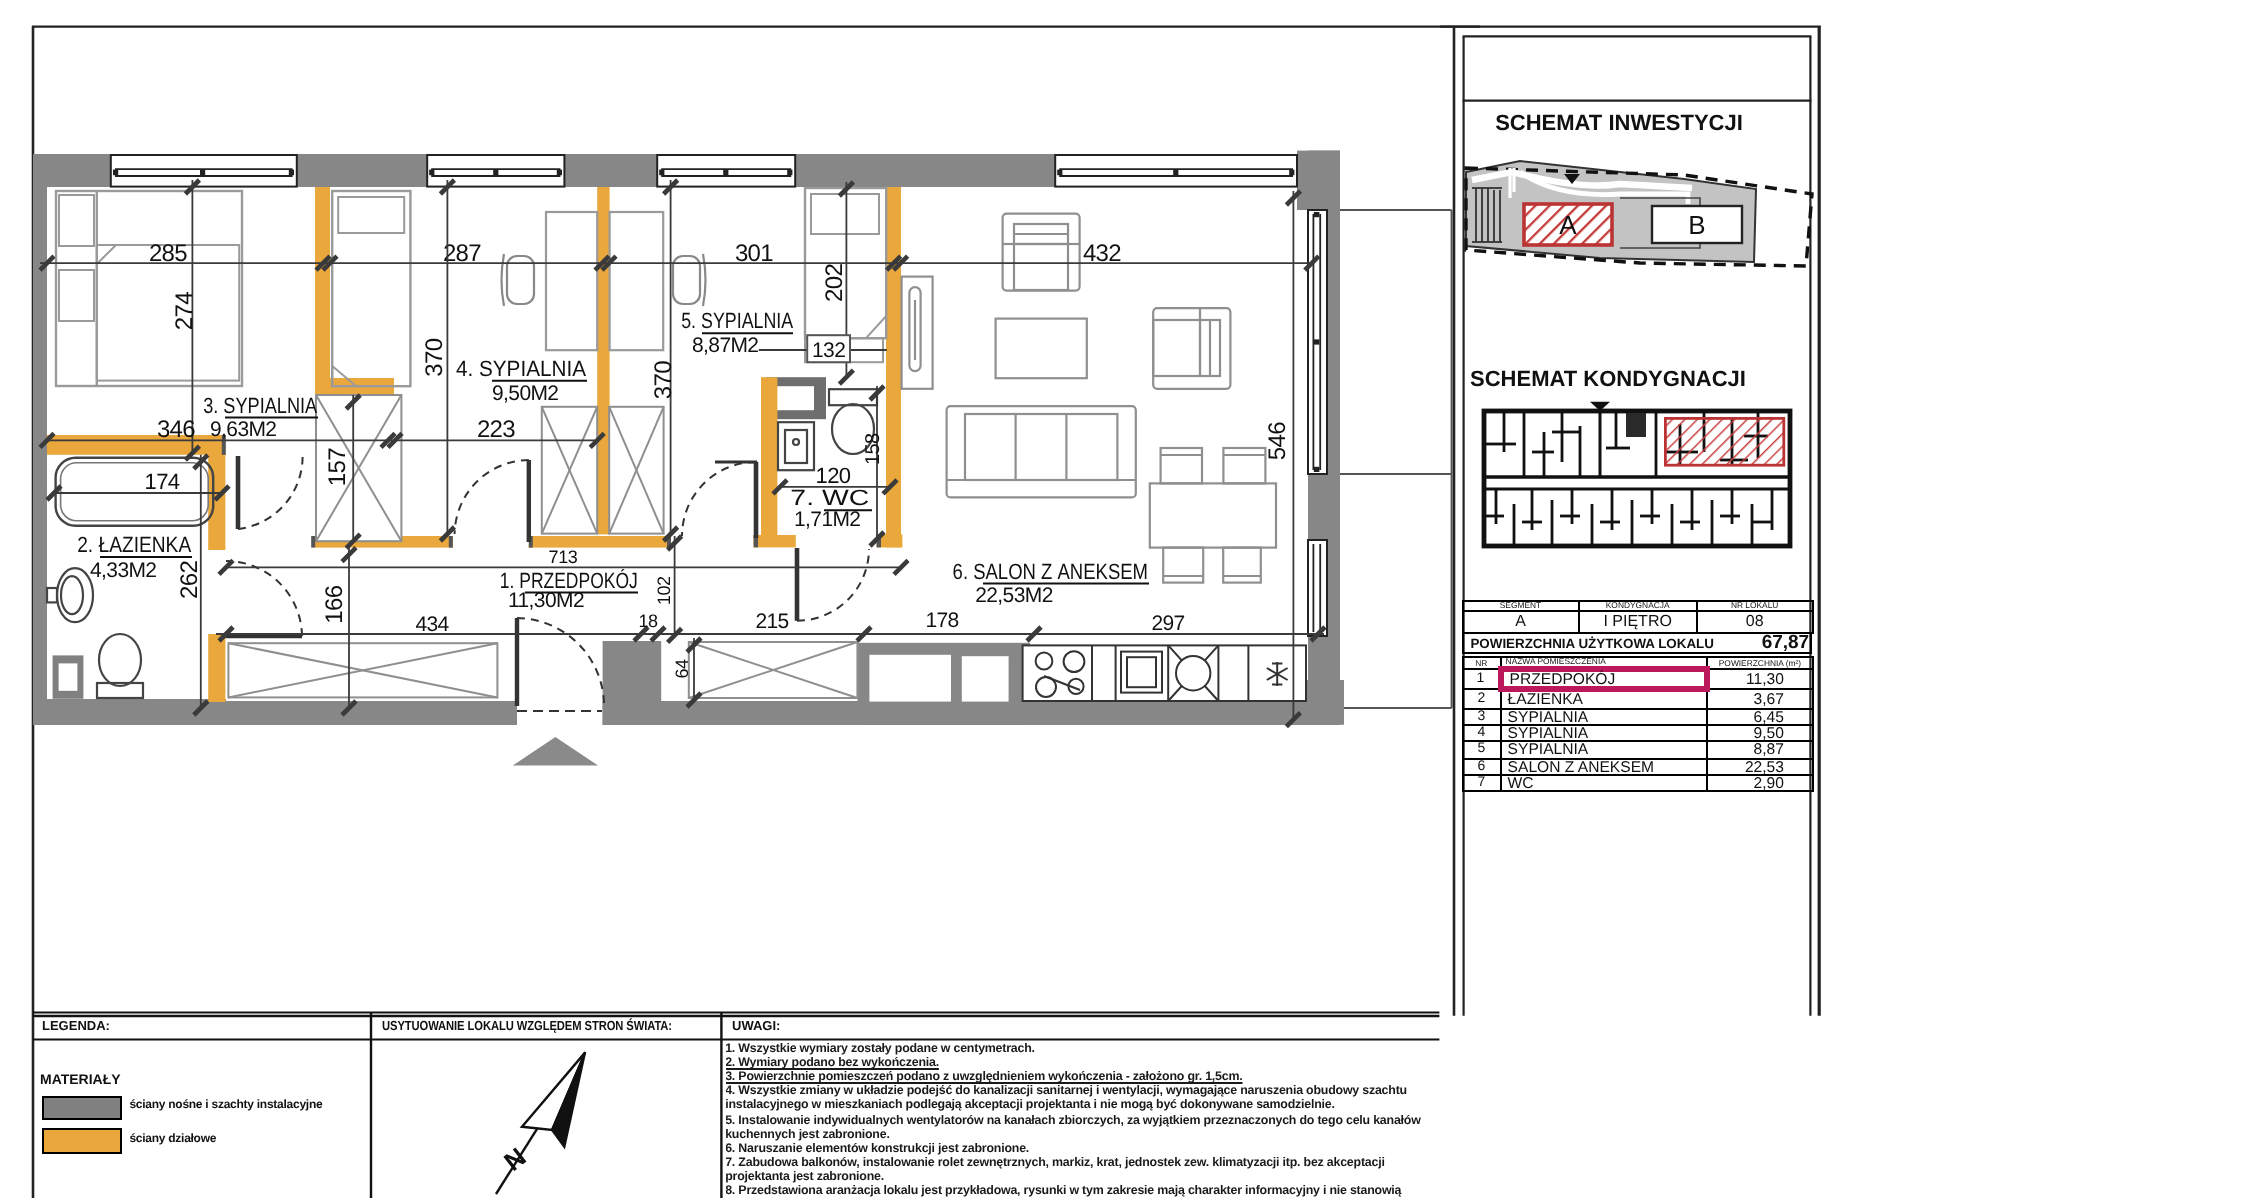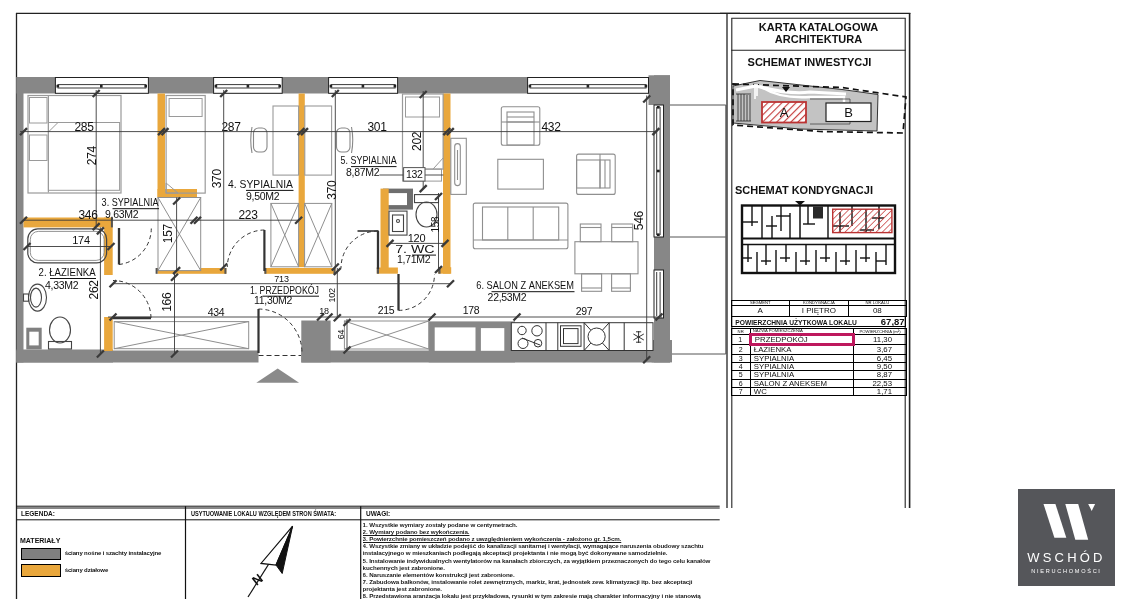--- a/index.html
+++ b/index.html
@@ -619,21 +619,20 @@
 <line x1="720" y1="13.3" x2="910.4" y2="13.3" stroke="#222" stroke-width="1.2"></line>
 <line x1="727" y1="13" x2="727" y2="507.9" stroke="#222" stroke-width="1.3"></line>
 <line x1="909.6" y1="13" x2="909.6" y2="507.9" stroke="#222" stroke-width="1.6"></line>
 <line x1="731.8" y1="18.2" x2="731.8" y2="507.9" stroke="#222" stroke-width="1.1"></line>
 <line x1="905.2" y1="18.2" x2="905.2" y2="507.9" stroke="#222" stroke-width="1.1"></line>
 <line x1="731.3" y1="18.2" x2="905.7" y2="18.2" stroke="#222" stroke-width="1.1"></line>
 <line x1="731.3" y1="50.3" x2="905.7" y2="50.3" stroke="#222" stroke-width="1.1"></line>
 </g>
 </svg>
 
-<div class="abs" style="left:732px;top:21px;width:173px;text-align:center;font-weight:bold;font-size:11px;line-height:12px;color:#111;">KARTA KATALOGOWA<br>ARCHITEKTURA</div>
 
 <div class="abs" style="left:732px;top:56px;width:155px;text-align:center;font-weight:bold;font-size:11px;color:#111;">SCHEMAT INWESTYCJI</div>
 
 <svg class="abs" style="left:728px;top:70px" width="185" height="70" viewBox="728 70 185 70">
 <defs>
 <pattern id="redhatch" width="5" height="5" patternTransform="rotate(45)" patternUnits="userSpaceOnUse">
 <rect width="5" height="5" fill="#fff"></rect>
           <line x1="0" y1="0" x2="0" y2="5" stroke="#c43b3b" stroke-width="2.3"></line>
 </pattern>
 <pattern id="redhatch2" width="4.4" height="4.4" patternTransform="rotate(45)" patternUnits="userSpaceOnUse">
@@ -789,21 +788,21 @@
             <td style="border:1px solid #000;font-size:7.8px;line-height:7.3px;text-align:right;padding:0 14px 0 0;">8,87</td>
           </tr>
 <tr>
             <td style="border:1px solid #000;font-size:7px;line-height:7.3px;height:7.3px;text-align:center;padding:0;">6</td>
             <td style="border:1px solid #000;font-size:7.8px;line-height:7.3px;padding:0 0 0 3px;">SALON Z ANEKSEM</td>
             <td style="border:1px solid #000;font-size:7.8px;line-height:7.3px;text-align:right;padding:0 14px 0 0;">22,53</td>
           </tr>
 <tr>
             <td style="border:1px solid #000;font-size:7px;line-height:7.3px;height:7.3px;text-align:center;padding:0;">7</td>
             <td style="border:1px solid #000;font-size:7.8px;line-height:7.3px;padding:0 0 0 3px;">WC</td>
-            <td style="border:1px solid #000;font-size:7.8px;line-height:7.3px;text-align:right;padding:0 14px 0 0;">1,71</td>
+            <td style="border:1px solid #000;font-size:7.8px;line-height:7.3px;text-align:right;padding:0 14px 0 0;">2,90</td>
           </tr>
 </tbody>
       </table>
 </div>
 
 <svg class="abs" style="left:0;top:500px" width="740" height="99" viewBox="0 500 740 99">
 <g>
 <line x1="16.5" y1="506.2" x2="719.7" y2="506.2" stroke="#111" stroke-width="1"></line>
 <line x1="16.5" y1="508" x2="719.7" y2="508" stroke="#111" stroke-width="1.2"></line>
 <line x1="16.5" y1="519.8" x2="719.7" y2="519.8" stroke="#111" stroke-width="1"></line>
@@ -844,24 +843,13 @@
 4. Wszystkie zmiany w układzie podejść do kanalizacji sanitarnej i wentylacji, wymagające naruszenia obudowy szachtu<br>
 instalacyjnego w mieszkaniach podlegają akceptacji projektanta i nie mogą być dokonywane samodzielnie.<br>
 5. Instalowanie indywidualnych wentylatorów na kanałach zbiorczych, za wyjątkiem przeznaczonych do tego celu kanałów<br>
 kuchennych jest zabronione.<br>
 6. Naruszanie elementów konstrukcji jest zabronione.<br>
 7. Zabudowa balkonów, instalowanie rolet zewnętrznych, markiz, krat, jednostek zew. klimatyzacji itp. bez akceptacji<br>
 projektanta jest zabronione.<br>
 8. Przedstawiona aranżacja lokalu jest przykładowa, rysunki w tym zakresie mają charakter informacyjny i nie stanowią
 </div>
 
-<div class="abs" style="left:1018.3px;top:488.9px;width:97px;height:97px;background:#55565a;">
-<svg width="97" height="97" viewBox="0 0 97 97">
-<g fill="#fff">
-<polygon points="25.5,14.9 37.4,14.9 48.3,48.7 36.4,48.7"></polygon>
-<polygon points="47.3,14.9 60.2,14.9 70.2,50.7 57.3,50.7"></polygon>
-<polygon points="70.2,14.9 77.1,14.9 73.7,21.9"></polygon>
-</g>
-<text x="48.5" y="72.5" text-anchor="middle" style="fill:#fff" font-size="13" letter-spacing="3.2" font-family="Liberation Sans, sans-serif">WSCHÓD</text>
-<text x="48.5" y="83.8" text-anchor="middle" style="fill:#fff" font-size="5.6" letter-spacing="1.7" font-family="Liberation Sans, sans-serif">NIERUCHOMOŚCI</text>
-</svg>
 </div>
-</div>
 
 </body></html>

